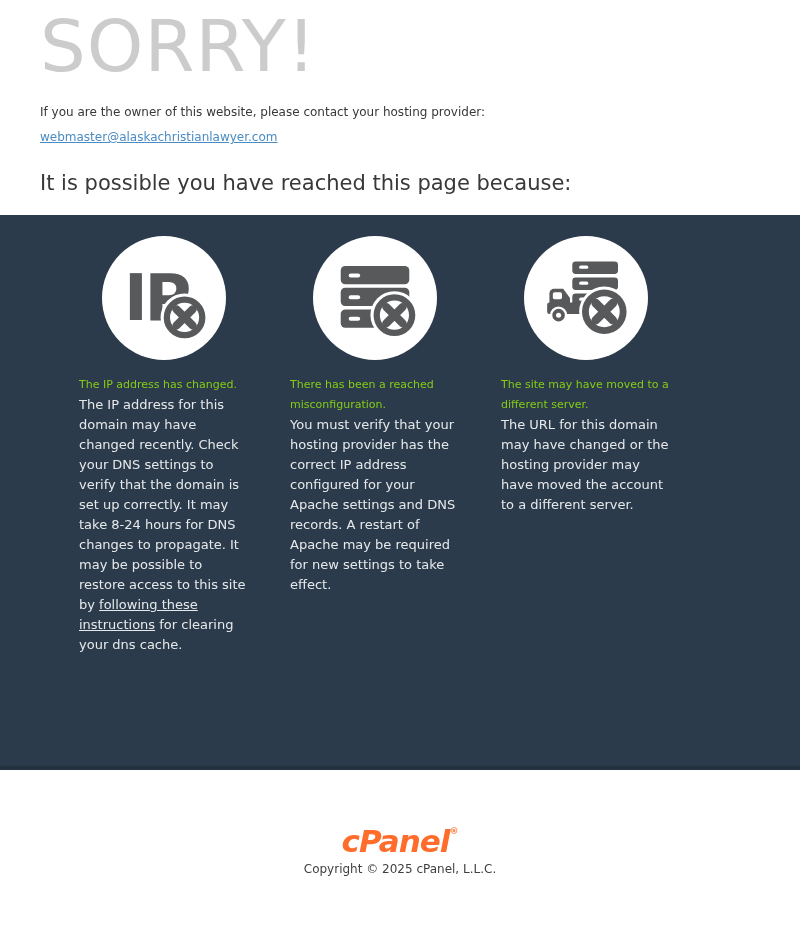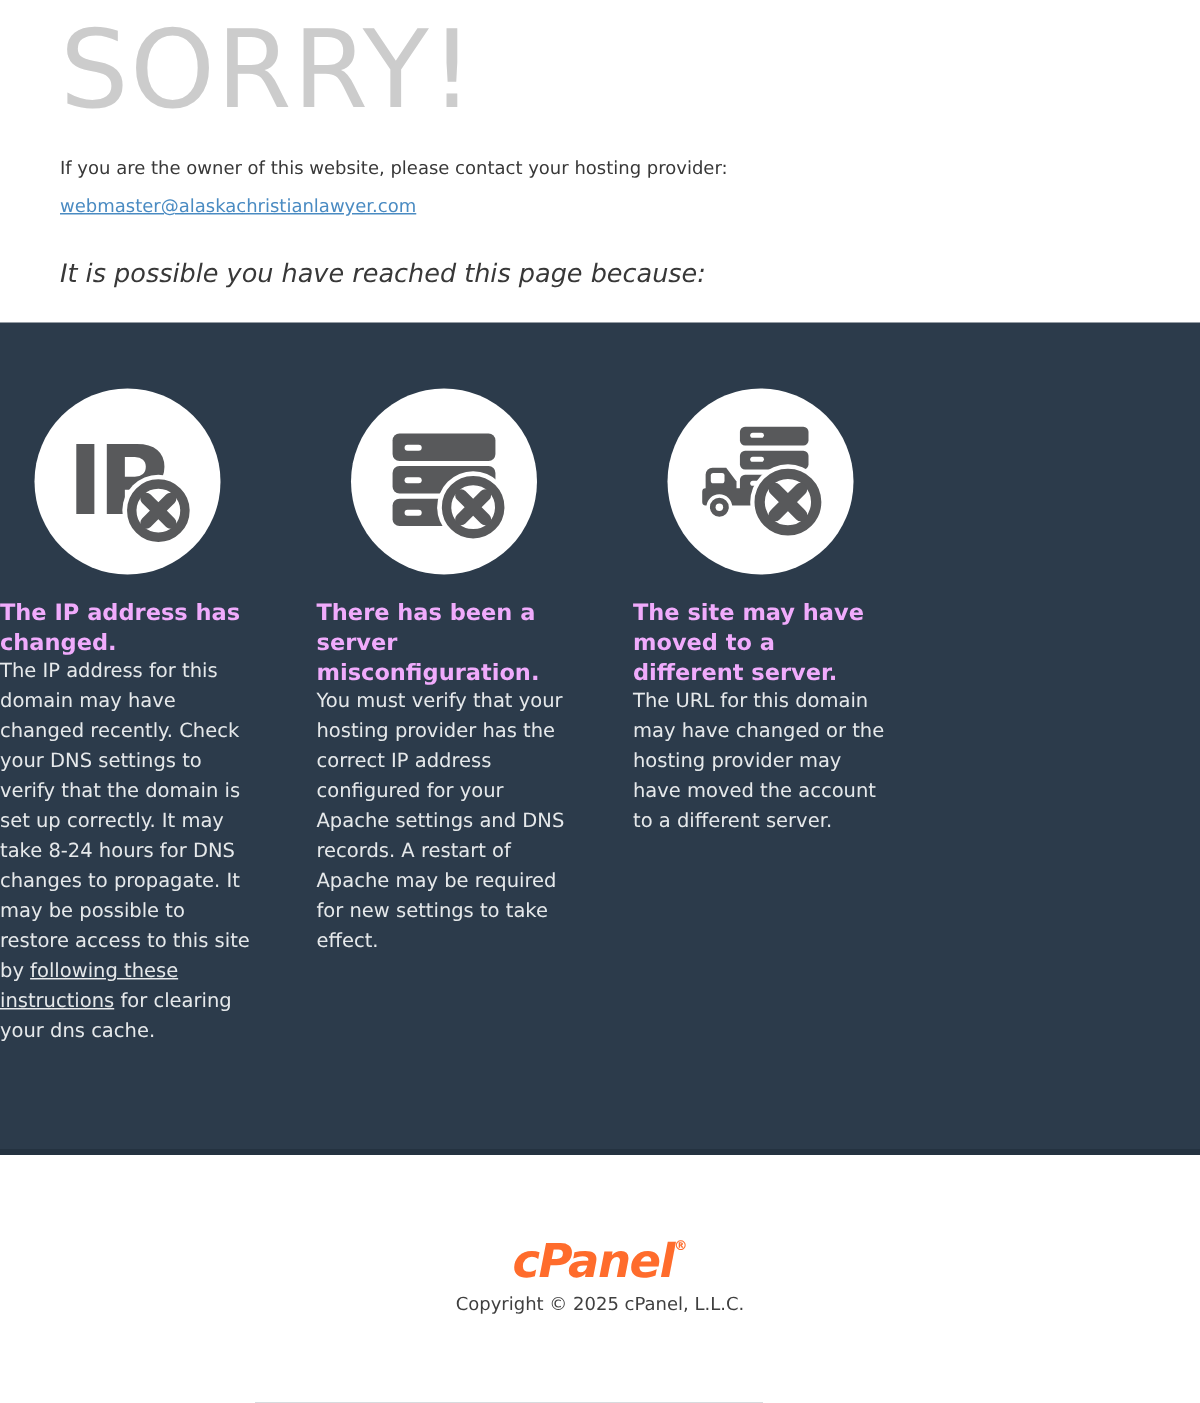--- a/index.html
+++ b/index.html
@@ -35,51 +35,51 @@
     margin: 16px 0 0;
     font-size: 12px; line-height: 25px;
     color: var(--text-dark);
   }
   .intro a.email {
     color: var(--link-blue);
     text-decoration: underline;
   }
   .intro .reason {
     margin: 21px 0 0;
-    font-size: 17px; line-height: 25px;
+    font-size: 21px; line-height: 25px;
     color: var(--text-dark);
-    font-style: italic;
   }
 
   
   .dark-band {
     height: 555px;
     background: var(--band-bg);
     border-bottom: 4px solid var(--band-border);
     overflow: hidden;
   }
   .cards {
     display: flex;
-    padding-top: 44px;
+    margin-left: 79px;
+    padding-top: 21px;
     gap: 41px;
   }
   .card { width: 170px; flex: 0 0 170px; }
   .icon-circle {
     width: 124px; height: 124px;
     margin: 0 auto;
     background: #ffffff;
     border-radius: 50%;
     display: flex; align-items: center; justify-content: center;
   }
   .icon-circle svg { display: block; }
   .card h2 {
     margin: 15px 0 0;
-    font-size: 15px; line-height: 20px;
-    font-weight: bold;
-    color: #f0abfc;
+    font-size: 11px; line-height: 20px;
+    font-weight: normal;
+    color: #84cc16;
   }
   .card p {
     margin: 0;
     font-size: 13px; line-height: 20px;
     color: var(--band-text);
   }
   .card p a.band-link {
     color: var(--band-text);
     text-decoration: underline;
   }
@@ -141,21 +141,21 @@
             <rect x="12" y="33" width="60" height="16" rx="4" fill="#58595b"></rect>
             <rect x="12" y="52" width="60" height="16" rx="4" fill="#58595b"></rect>
             <rect x="19" y="20.5" width="10" height="3.5" rx="1.75" fill="#ffffff"></rect>
             <rect x="19" y="39.5" width="10" height="3.5" rx="1.75" fill="#ffffff"></rect>
             <rect x="19" y="58.5" width="10" height="3.5" rx="1.75" fill="#ffffff"></rect>
             <circle cx="59" cy="57" r="21" fill="#ffffff"></circle>
             <circle cx="59" cy="57" r="15.5" fill="#ffffff" stroke="#58595b" stroke-width="5.5"></circle>
             <path d="M52 50 L66 64 M66 50 L52 64" stroke="#58595b" stroke-width="7" stroke-linecap="round" fill="none"></path>
           </svg>
         </div>
-        <h2>There has been a server misconfiguration.</h2>
+        <h2>There has been a reached misconfiguration.</h2>
         <p>You must verify that your hosting provider has the correct IP address configured for your Apache settings and DNS records. A restart of Apache may be required for new settings to take effect.</p>
       </div>
 
       <div class="card">
         <div class="icon-circle">
           <svg width="96" height="96" viewBox="0 0 84 84" aria-hidden="true">
             <rect x="30" y="10" width="40" height="11" rx="3" fill="#58595b"></rect>
             <rect x="30" y="24" width="40" height="11" rx="3" fill="#58595b"></rect>
             <rect x="30" y="38" width="40" height="11" rx="3" fill="#58595b"></rect>
             <rect x="36" y="13.5" width="8" height="3" rx="1.5" fill="#ffffff"></rect>

